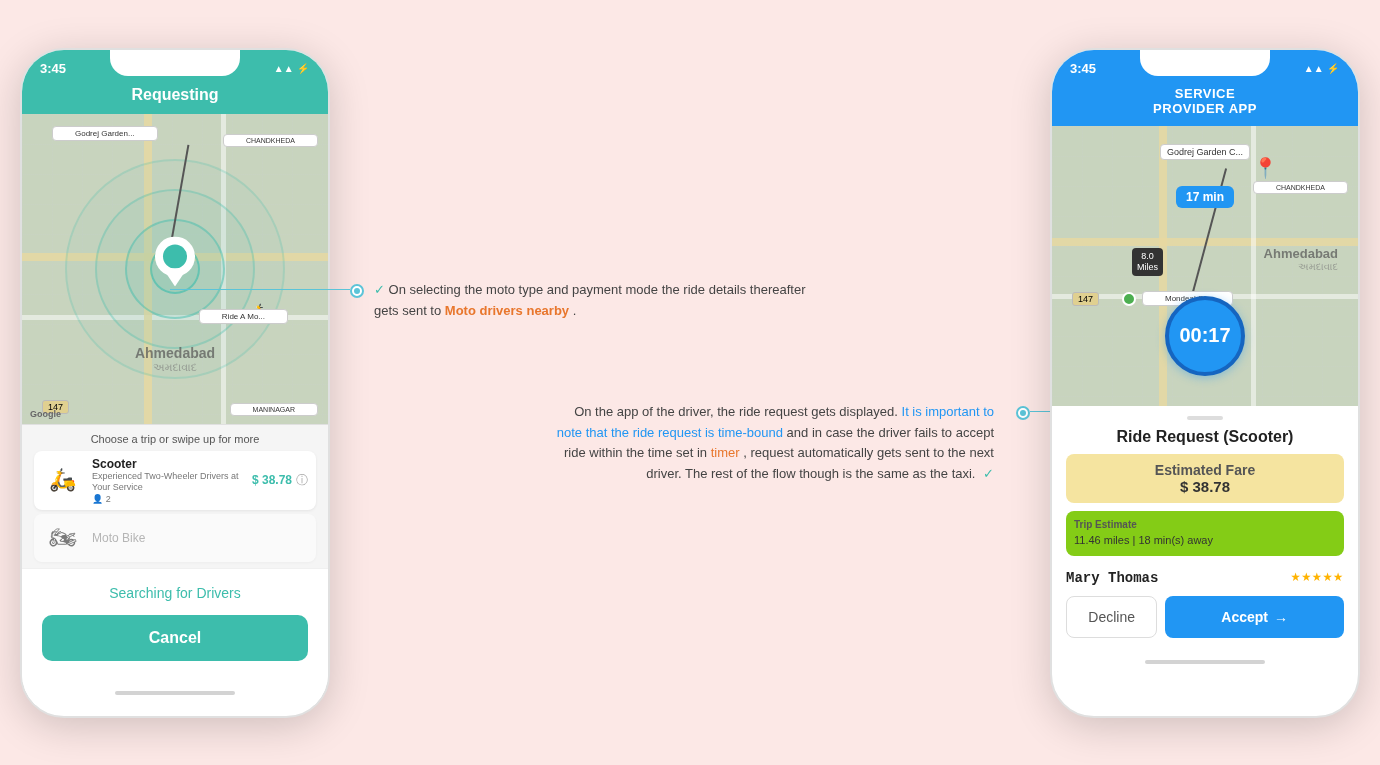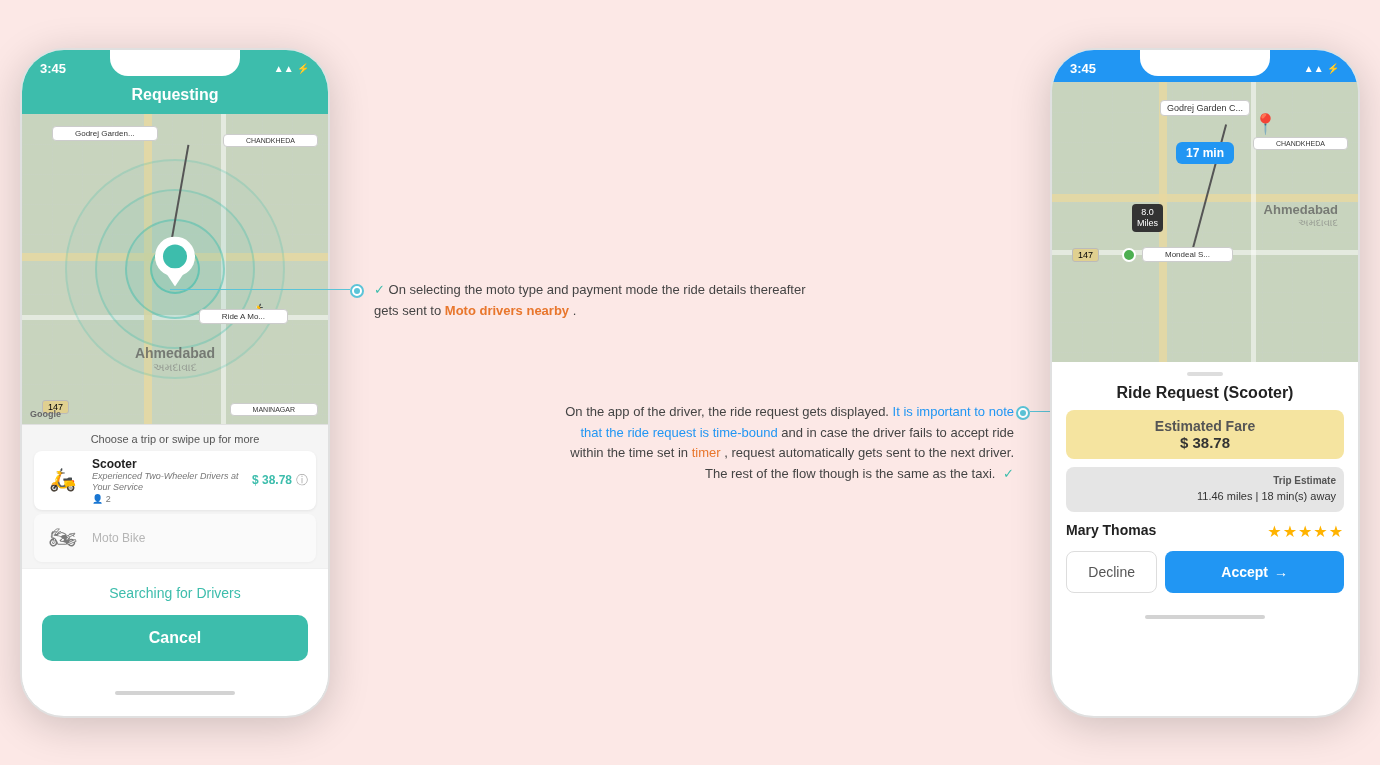--- a/index.html
+++ b/index.html
@@ -167,21 +167,21 @@
     .service-icon-wrap {
       width: 42px;
       height: 36px;
       display: flex;
       align-items: center;
       justify-content: center;
       font-size: 22px;
     }
     .service-info { flex: 1; }
     .service-name { font-size: 12px; font-weight: 700; color: #222; }
-    .service-desc { font-size: 9px; color: #777; line-height: 1.3; font-style: italic; }
+    .service-desc { font-size: 9px; color: #777; line-height: 1.3; }
     .service-pax { font-size: 9px; color: #777; }
     .service-price { font-size: 12px; color: #3dbdac; font-weight: 700; }
     .service-info-btn { font-size: 12px; color: #aaa; margin-left: 4px; }
 
     .service-item-partial {
       display: flex;
       align-items: center;
       background: #fff;
       border-radius: 8px;
       padding: 6px 8px;
@@ -355,33 +355,34 @@
     }
     .pickup-estimate {
       flex: 1;
       background: #fce4e4;
       border-radius: 8px;
       padding: 8px;
       text-align: center;
     }
     .trip-estimate {
       flex: 1;
-      background: #e5e5e5;
+      background: #84cc16;
       border-radius: 8px;
       padding: 8px;
-      text-align: right;
+      text-align: left;
     }
     .est-label { font-size: 10px; font-weight: 700; color: #555; margin-bottom: 3px; }
     .est-value { font-size: 11px; color: #333; line-height: 1.4; }
 
     .driver-row {
       display: flex;
-      align-items: flex-start;
+      align-items: flex-end;
       justify-content: space-between;
       margin-bottom: 10px;
+      font-family: Liberation Mono, monospace;
     }
     .driver-name { font-size: 14px; font-weight: 600; color: #222; }
     .stars { color: #FFB300; font-size: 16px; letter-spacing: 1px; }
 
     .action-row {
       display: flex;
       gap: 8px;
     }
     .decline-btn {
       flex: 1;
@@ -571,21 +572,21 @@
         </div>
       </div>
       <div class="annotation-text">
         <span style="color:#3dbdac;">✓ </span>
         <span>On selecting the moto type and payment mode the ride details thereafter gets sent to </span>
         <span style="color:#e8762c; font-weight:600;">Moto drivers nearby</span>
         <span>.</span>
       </div>
     </div>
 
-    <div style="display:flex; align-items:flex-start; gap:2px; max-width:480px; position:relative; align-self:flex-end; margin-bottom:80px; text-align:right; flex-direction:row-reverse;">
+    <div style="display:flex; align-items:flex-start; gap:22px; max-width:480px; position:relative; align-self:flex-end; margin-bottom:80px; text-align:right; flex-direction:row-reverse;">
       <div style="position:relative; flex-shrink:0; margin-top:4px;">
 
         <div style="position:absolute; left:100%; top:5px; width:160px; height:1px; background:#5bc4d8;"></div>
         <div style="width:14px; height:14px; border-radius:50%; border:2px solid #5bc4d8; background:#fff; position:relative;">
           <div style="position:absolute; top:50%; left:50%; transform:translate(-50%,-50%); width:6px; height:6px; background:#5bc4d8; border-radius:50%;"></div>
         </div>
       </div>
       <div class="annotation-text">
         <span>On the app of the driver, the ride request gets displayed. </span>
         <span style="color:#2196F3; font-weight:500;">It is important to note that the ride request is time-bound</span>
@@ -602,20 +603,24 @@
     <div class="notch"></div>
 
     <div class="status-bar" style="background:#2196F3; color:#fff;">
       <span class="time">3:45</span>
       <div class="status-icons">
         <span>▲▲</span>
         <span>⚡</span>
       </div>
     </div>
 
+    <div class="app-header" style="background:#2196F3;">
+      <span style="white-space:pre-line;">SERVICE
+PROVIDER APP</span>
+    </div>
 
     <div class="map-area-right">
       <div class="map-bg"></div>
 
       <div class="map-road-h" style="top:40%; background:#e8d8a0; height:8px; opacity:0.8;"></div>
       <div class="map-road-h" style="top:60%; background:#fff; height:5px; opacity:0.5;"></div>
       <div class="map-road-v" style="left:35%; background:#e8d8a0; width:8px; opacity:0.8;"></div>
       <div class="map-road-v" style="left:65%; background:#fff; width:5px; opacity:0.5;"></div>
 
       <div style="position:absolute; top:40px; left:155px; width:2px; height:140px; background:#555; transform:rotate(15deg); z-index:4;"></div>
@@ -637,20 +642,25 @@
 
       <div class="miles-badge">
         <div>8.0</div>
         <div>Miles</div>
       </div>
 
       <div class="lmap-label" style="bottom:100px; left:90px; font-size:8px;">Mondeal S...</div>
 
       <div style="position:absolute; bottom:100px; left:20px; background:#e0d090; border:1px solid #bbb; border-radius:3px; padding:1px 5px; font-size:9px; z-index:10;">147</div>
 
+      <div class="timer-circle-wrap">
+        <div class="timer-circle">
+          <span>00:17</span>
+        </div>
+      </div>
     </div>
 
     <div class="ride-request-panel">
       <div class="drag-handle"></div>
       <div class="ride-request-title">Ride Request (Scooter)</div>
 
       <div class="fare-box">
         <div class="fare-label">Estimated Fare</div>
         <div class="fare-amount">$ 38.78</div>
       </div>

